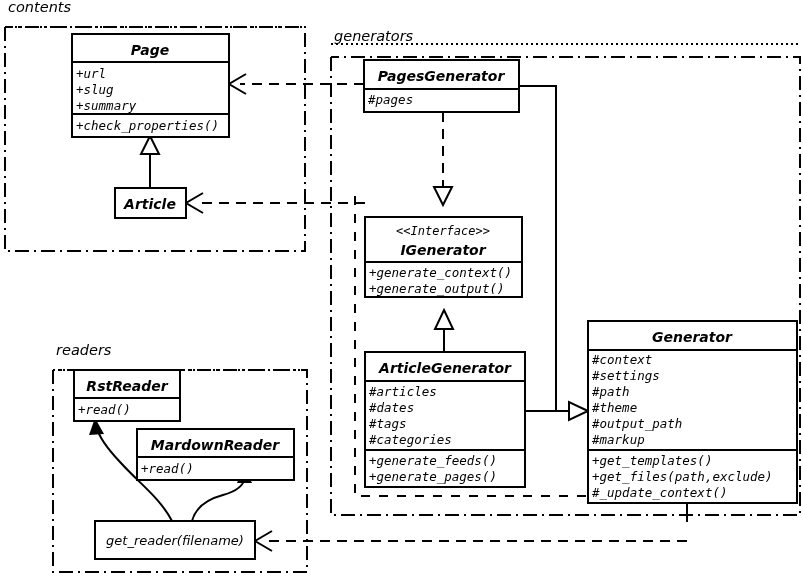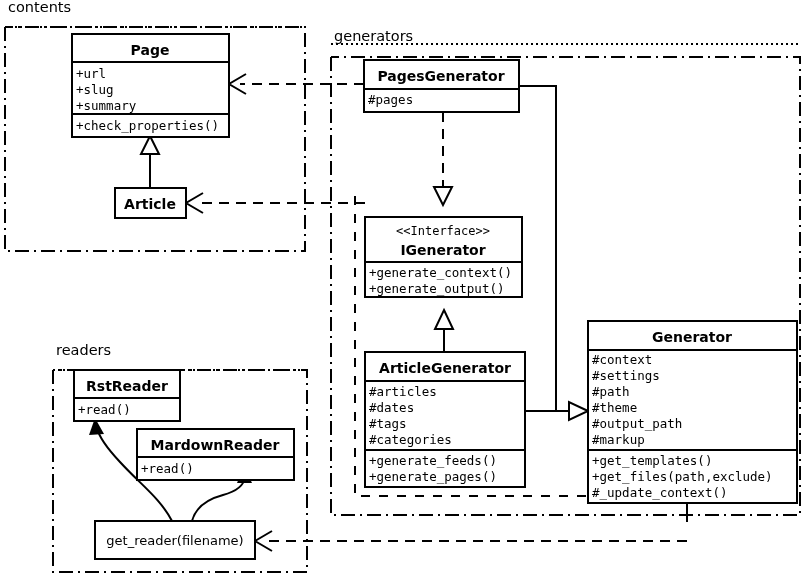--- a/index.html
+++ b/index.html
@@ -10,20 +10,21 @@
   body {
     width: 803px;
     height: 579px;
     font-family: "DejaVu Sans", sans-serif;
     overflow: hidden;
   }
   #diagram-root {
     position: relative;
     width: 803px;
     height: 579px;
+    font-style: italic;
   }
   svg#uml {
     display: block;
     width: 803px;
     height: 579px;
   }
   .cls-box {
     fill: #ffffff;
     stroke: #000000;
     stroke-width: 2;

